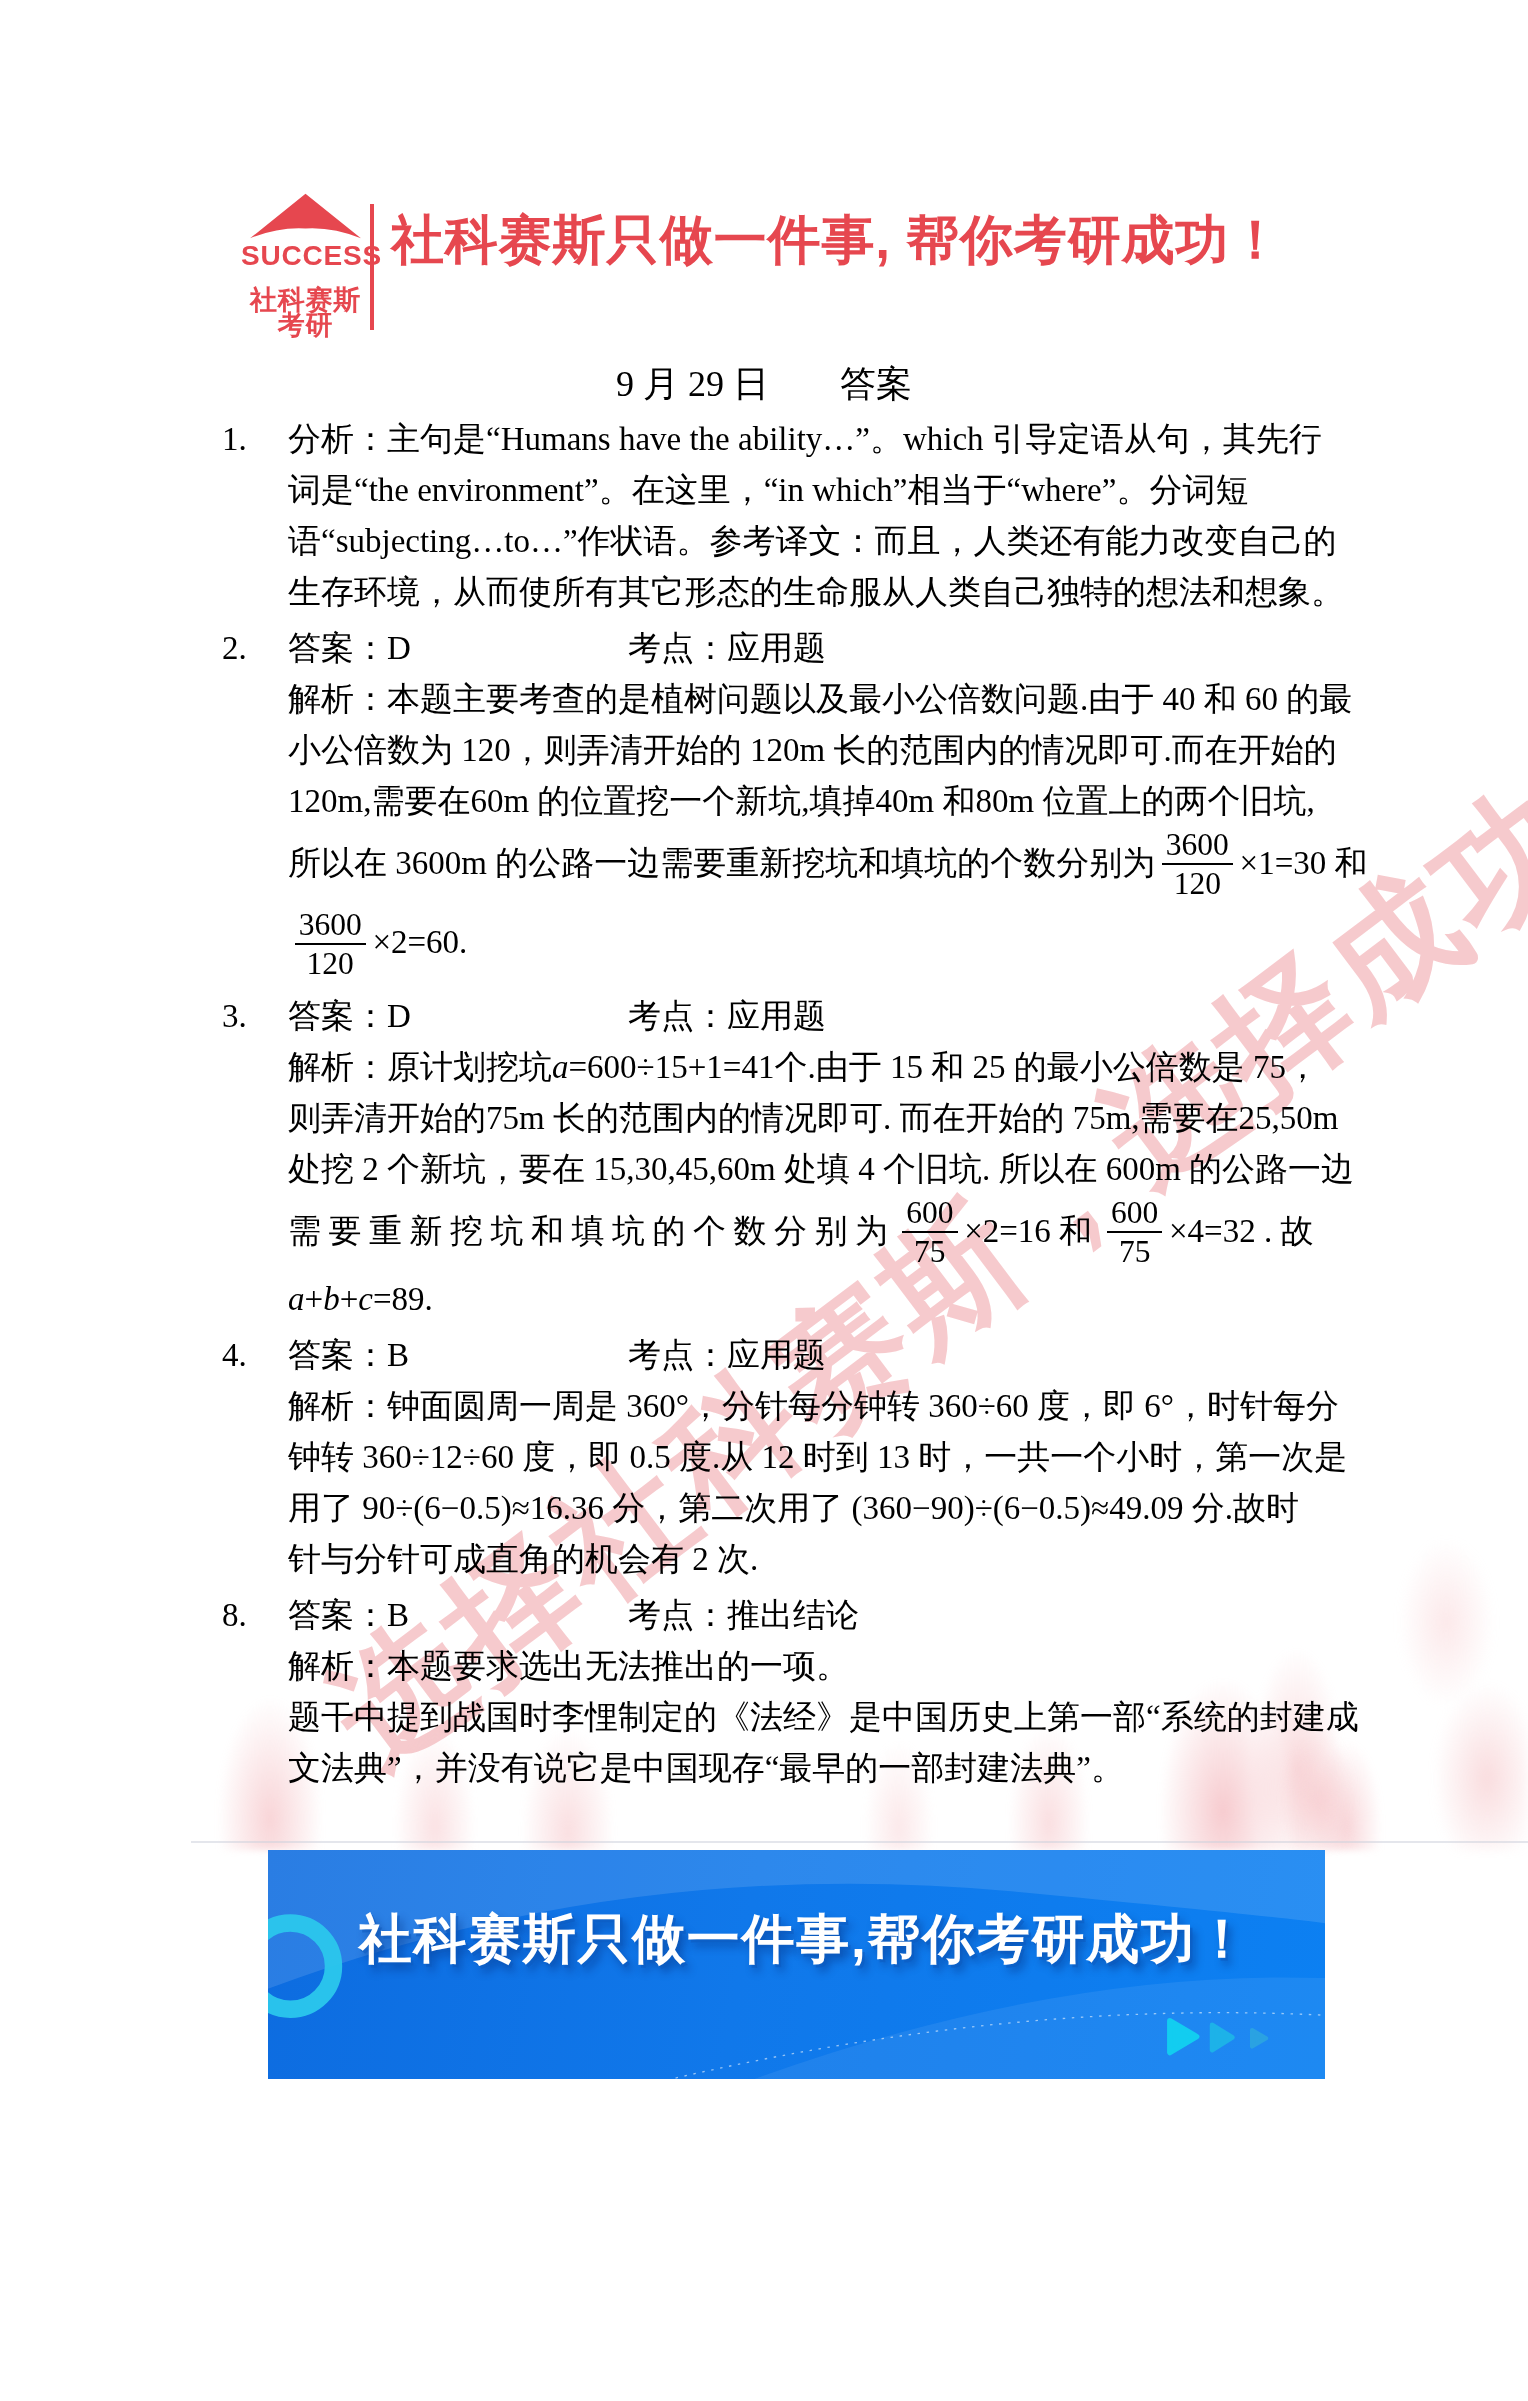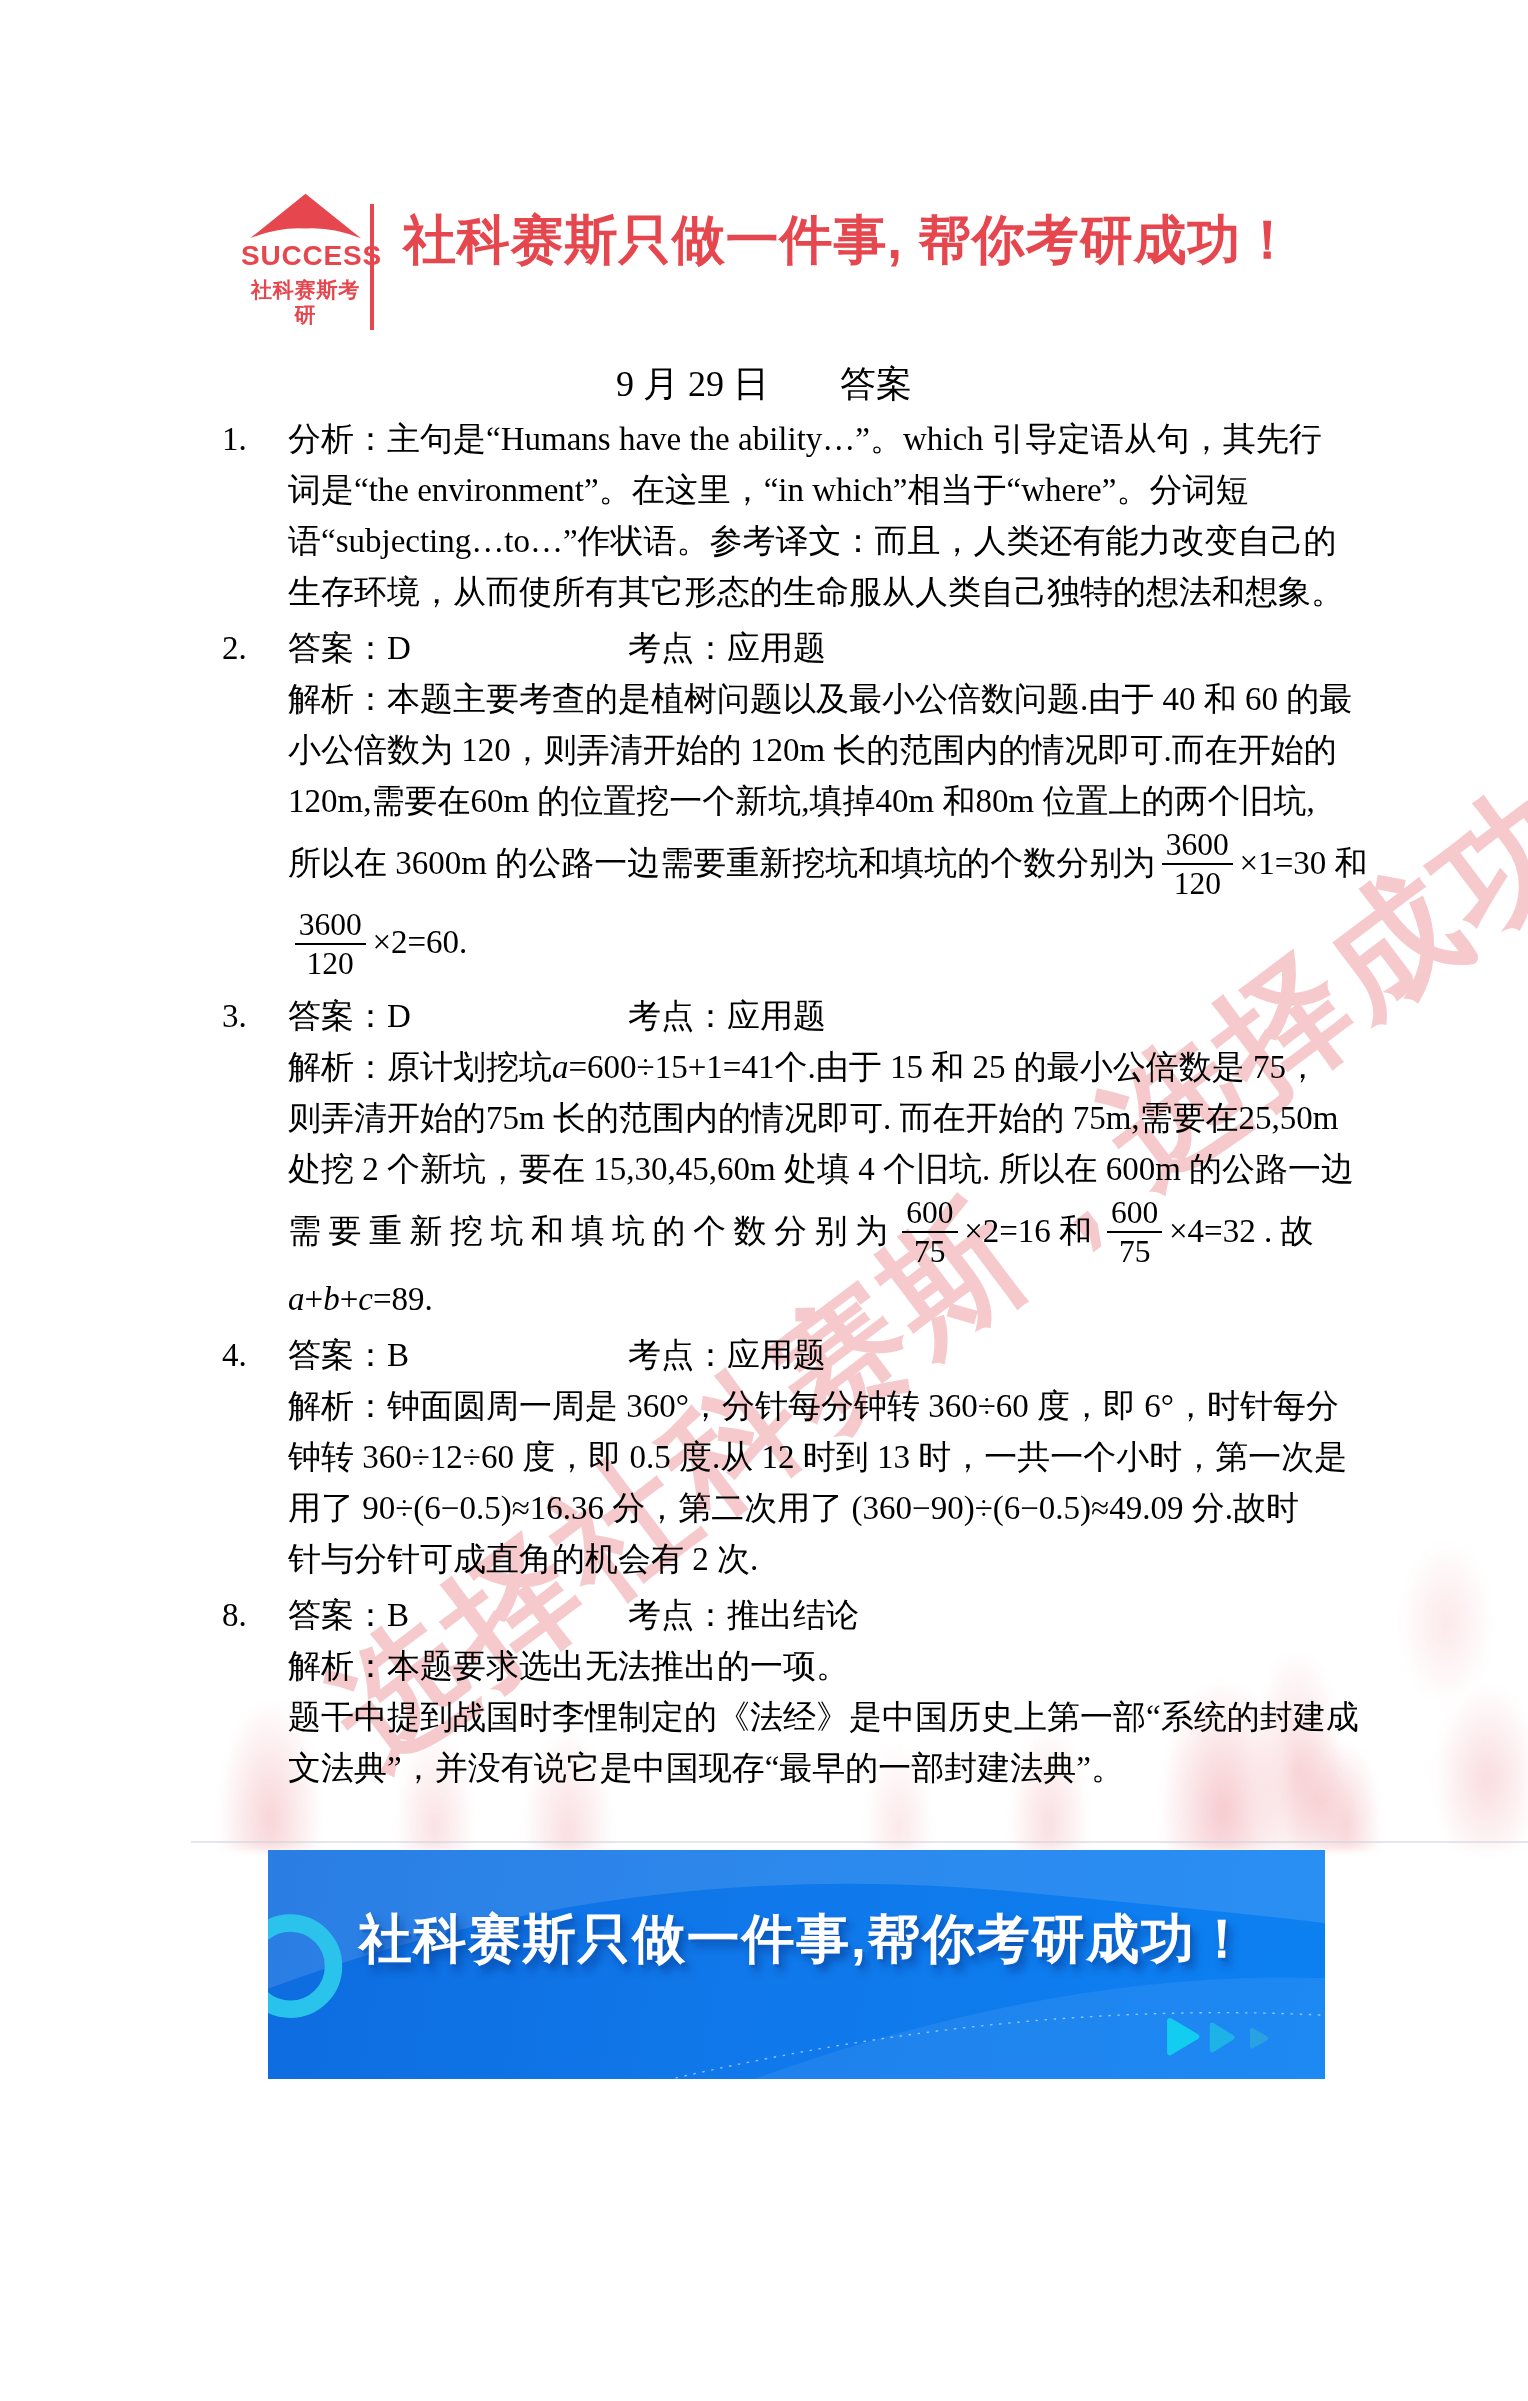--- a/index.html
+++ b/index.html
@@ -39,25 +39,25 @@
   .hairline { position:absolute; left:191px; top:1841px; width:1337px; height:1.7px;
     background:rgba(205,210,220,.55); z-index:1; }
 
   
   .header { position:absolute; left:0; top:0; width:100%; z-index:2; }
   .logo { position:absolute; left:241px; top:192px; width:129px; text-align:center; }
   .logo-roof { display:block; margin:0 auto; }
   .logo-title { font-family:"Liberation Sans","DejaVu Sans",sans-serif; font-weight:bold;
     font-size:28px; line-height:31.5px; color:#e6474f; letter-spacing:0.8px; }
   .logo-sub { font-family:"Liberation Sans","DejaVu Sans",sans-serif; font-weight:bold;
-    font-size:21px; line-height:25px; color:#e6474f; letter-spacing:0.8px; margin-top:5px; }
+    font-size:27px; line-height:25px; color:#e6474f; letter-spacing:0.8px; margin-top:16px; }
   .brand-divider { position:absolute; left:370px; top:204px; width:4.1px; height:126px; background:#e6474f; }
   .slogan { position:absolute; left:391px; top:207px; width:936px; white-space:nowrap;
     font-family:"Liberation Sans","DejaVu Sans",sans-serif; font-weight:900;
-    font-size:53px; line-height:65px; color:#e6474f; letter-spacing:0.8px;margin-left:12px; }
+    font-size:53px; line-height:65px; color:#e6474f; letter-spacing:0.8px; }
 
   
   .title { position:absolute; left:0; top:360px; width:100%; text-align:center;
     font-size:36px; line-height:48px; z-index:2; }
   .title .gap { display:inline-block; width:71px; }
 
   
   .doc { position:absolute; left:222px; top:414px; width:1102px; font-size:33px; z-index:2; }
   .item { display:flex; margin-bottom:5px; }
   .no { width:66px; flex:none; line-height:51px; }

